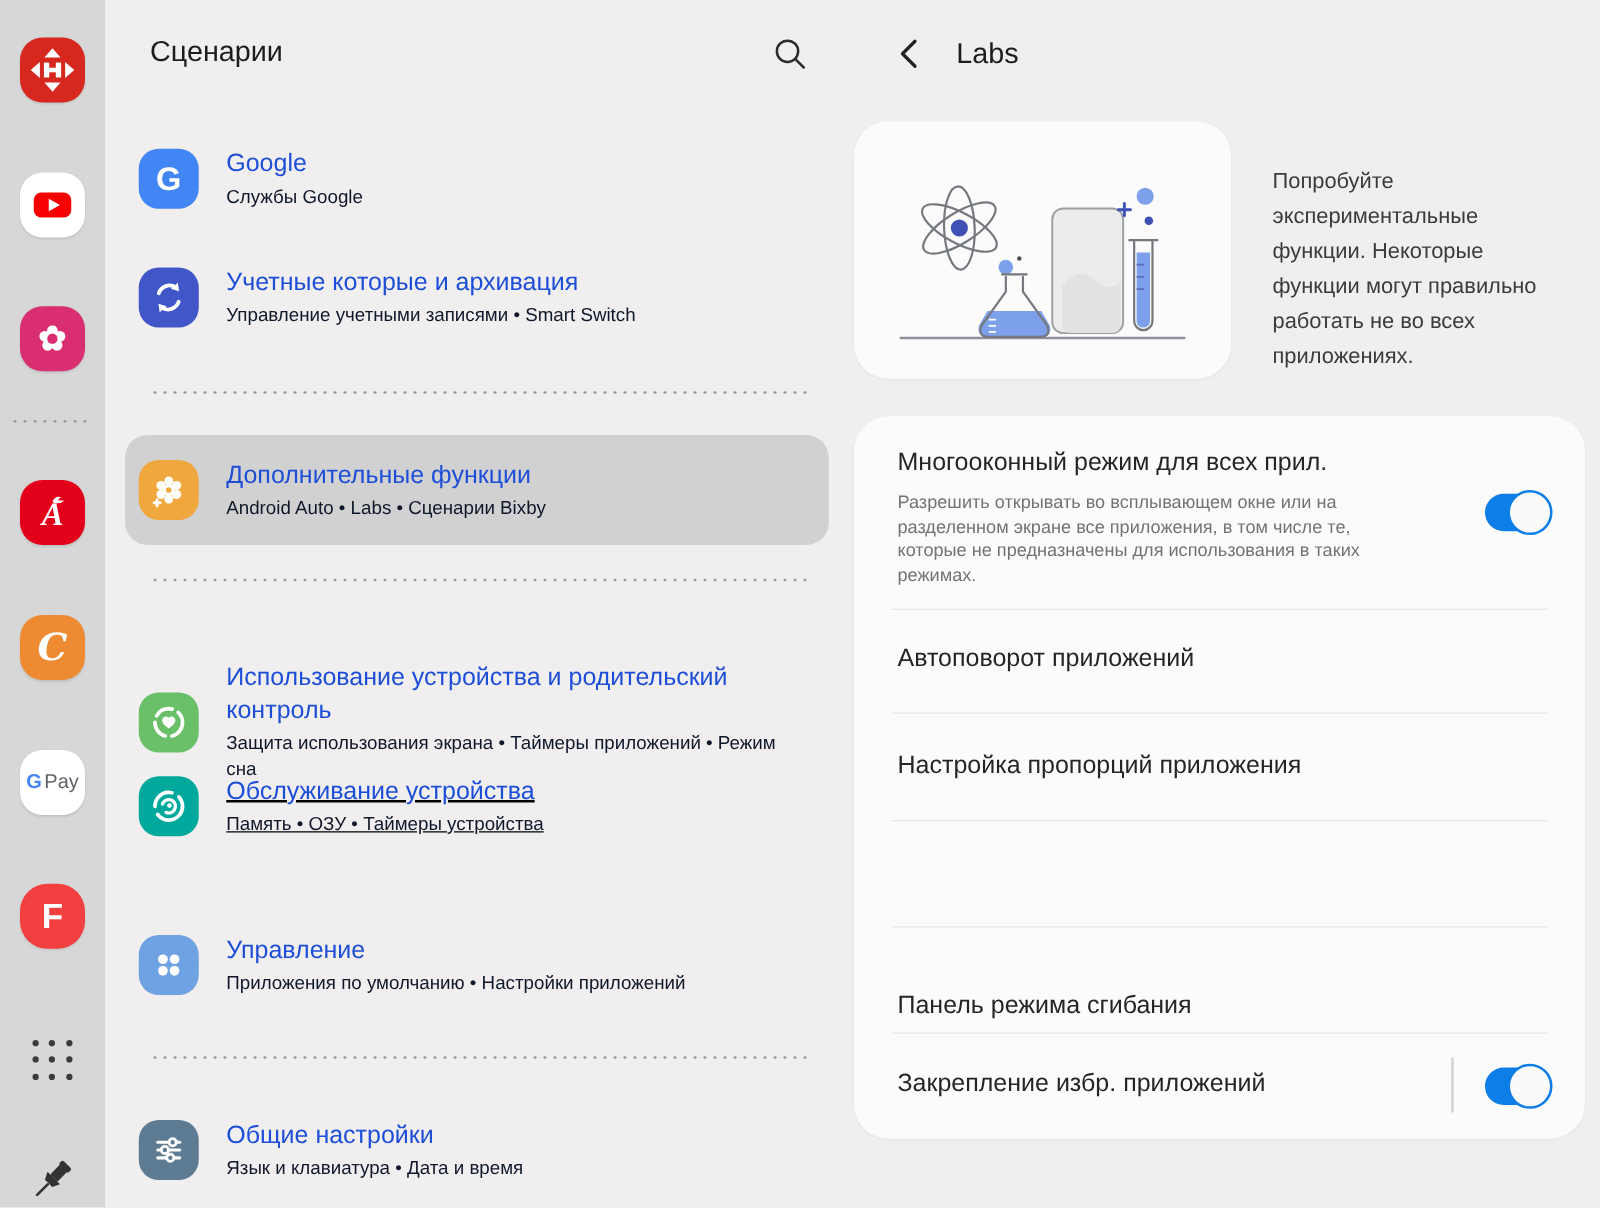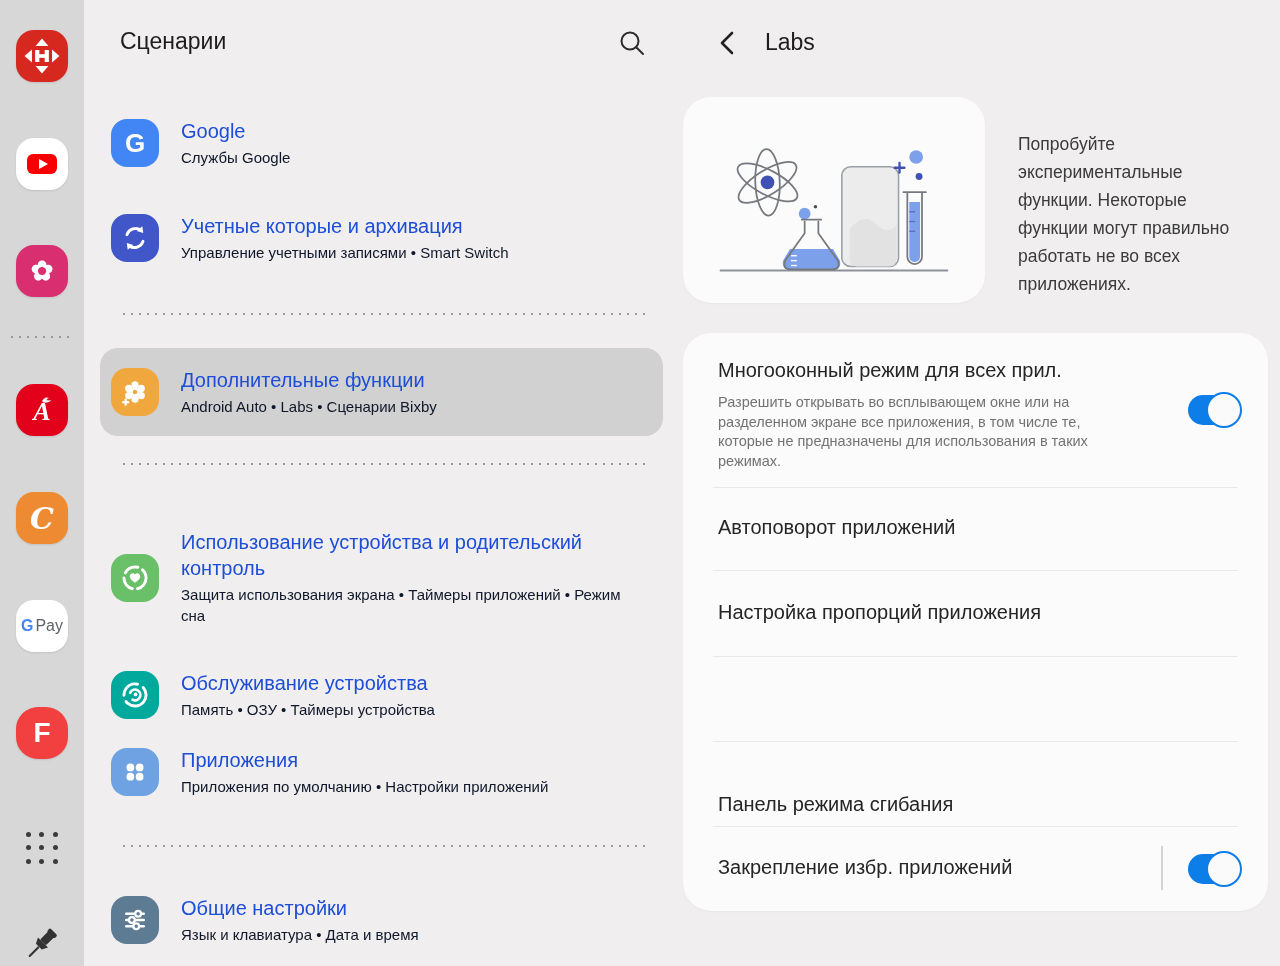--- a/index.html
+++ b/index.html
@@ -202,21 +202,21 @@
         <circle cx="12" cy="12" r="8.3" fill="none" stroke="#fff" stroke-width="2.2" stroke-dasharray="11 4 11 4" stroke-linecap="round"></circle>
         <path d="M12 15.6 c-2.6-2 -4-3.3 -4-5 a2.3 2.3 0 0 1 4-1.4 a2.3 2.3 0 0 1 4 1.4 c0 1.7 -1.4 3 -4 5 z" fill="#fff"></path>
       </svg>
     </div>
     <div class="stext">
       <div class="stitle">Использование устройства и родительский контроль</div>
       <div class="ssub">Защита использования экрана  •  Таймеры приложений  •  Режим сна</div>
     </div>
   </div>
 
-  <div class="srow" style="top:670px;">
+  <div class="srow" style="top:620px;text-decoration:underline;">
     <div class="sicon" style="background:#00a99b;">
       <svg width="32" height="32" viewBox="0 0 24 24" fill="none">
         <circle cx="12" cy="12" r="8.3" stroke="#fff" stroke-width="2.2" stroke-dasharray="15 5 15 5" stroke-linecap="round" transform="rotate(40 12 12)"></circle>
         <circle cx="12" cy="12" r="4" stroke="#fff" stroke-width="2" stroke-dasharray="12 6" stroke-linecap="round" transform="rotate(-60 12 12)"></circle>
         <circle cx="12.4" cy="11.6" r="1.4" fill="#fff"></circle>
       </svg>
     </div>
     <div class="stext">
       <div class="stitle">Обслуживание устройства</div>
       <div class="ssub">Память  •  ОЗУ  •  Таймеры устройства</div>
@@ -226,21 +226,21 @@
   <div class="srow" style="top:747px;">
     <div class="sicon" style="background:#6fa2e3;">
       <svg width="30" height="30" viewBox="0 0 24 24" fill="#fff">
         <circle cx="8.3" cy="8.3" r="3.1"></circle>
           <circle cx="15.7" cy="8.3" r="3.1"></circle>
         <circle cx="8.3" cy="15.7" r="3.1"></circle>
           <circle cx="15.7" cy="15.7" r="3.1"></circle>
       </svg>
     </div>
     <div class="stext">
-      <div class="stitle">Приложения</div>
+      <div class="stitle">Управление</div>
       <div class="ssub">Приложения по умолчанию  •  Настройки приложений</div>
     </div>
   </div>
 
   <div class="dotted" style="top:845px;"></div>
 
   <div class="srow" style="top:895px;">
     <div class="sicon" style="background:#5d7b93;">
       <svg width="30" height="30" viewBox="0 0 24 24">
         <g stroke="#fff" stroke-width="2" stroke-linecap="round">

